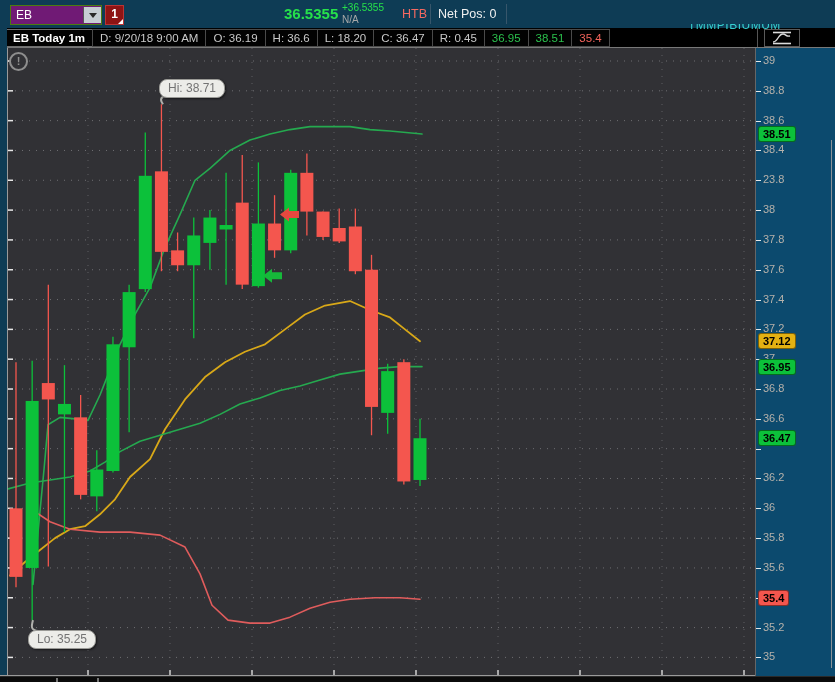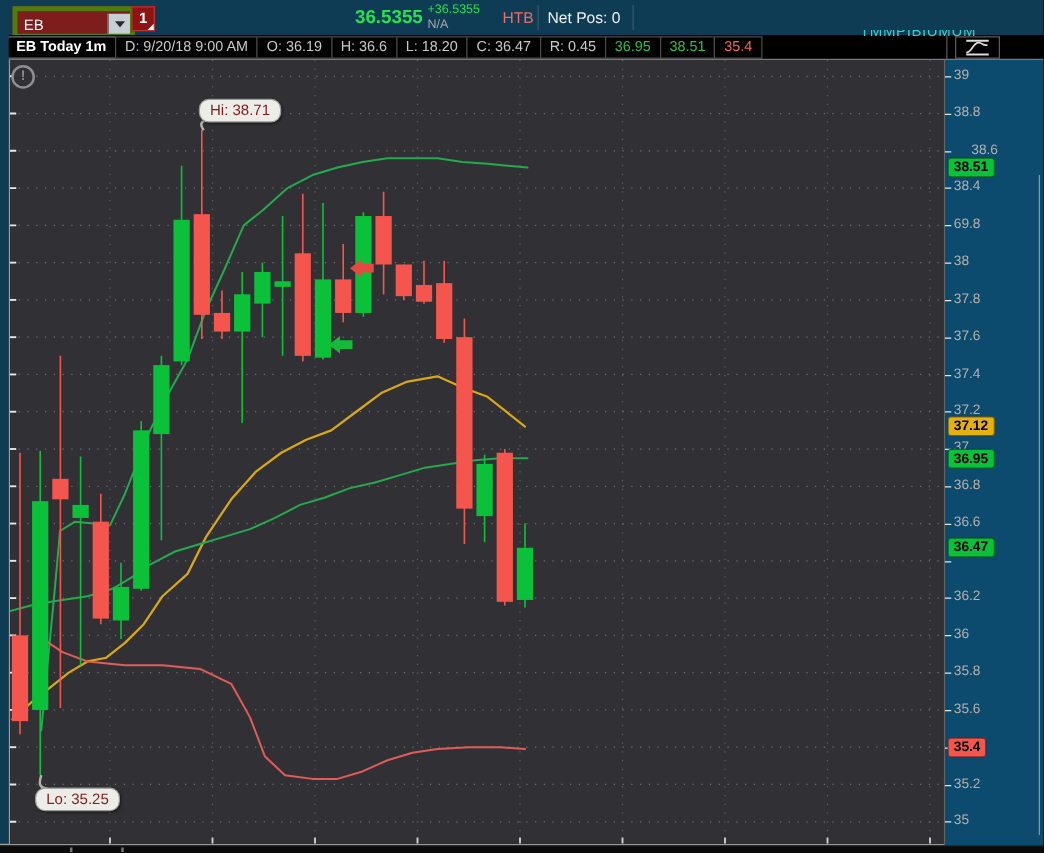--- a/index.html
+++ b/index.html
@@ -1,22 +1,22 @@
 <!DOCTYPE html>
 <html><head>
 <meta charset="utf-8">
 <style>
   html,body{margin:0;padding:0;background:#000;}
   .stage{position:relative;width:835px;height:682px;background:#000;overflow:hidden;
          font-family:"Liberation Sans",sans-serif;-webkit-font-smoothing:antialiased;}
   
   .titlebar{position:absolute;left:0;top:0;width:835px;height:28px;background:#0e3c55;
             display:flex;align-items:center;color:#e6e6e6;font-size:12px;}
-  .symbol-box{position:absolute;left:10px;top:5px;width:90px;height:18px;background:#7f1d1d;
-              border:4px solid #4d7c0f;display:flex;align-items:flex-end;}
+  .symbol-box{position:absolute;left:10px;top:5px;width:90px;height:18px;background:#701a75;
+              border:1px solid #4d7c0f;display:flex;align-items:center;}
   .symbol-box span.sym{flex:1;padding-left:5px;color:#fff;font-size:12px;}
   .dd-btn{width:17px;height:16px;background:#c7ced4;border-left:1px solid #555;
           display:flex;align-items:center;justify-content:center;cursor:pointer;}
   .dd-arrow{width:0;height:0;border-left:4px solid transparent;border-right:4px solid transparent;
             border-top:5px solid #2a2a2a;}
   .badge{position:absolute;left:105px;top:5px;width:17px;height:18px;background:#8e1414;
          border:1px solid #b33;color:#fff;font-weight:bold;font-size:12px;text-align:center;
          line-height:17px;}
   .badge .corner{position:absolute;right:0;bottom:0;width:0;height:0;
          border-left:5px solid transparent;border-bottom:5px solid #fff;}
@@ -46,21 +46,21 @@
   .hline{position:absolute;left:0;top:47px;width:835px;height:1px;background:#787878;}
   
   .left-strip{position:absolute;left:0;top:28px;width:7px;height:654px;background:#0e3c55;}
   .plot-border-left{position:absolute;left:7px;top:48px;width:1px;height:628px;background:#9a9a9a;}
   .plot-bottom{position:absolute;left:0;top:675px;width:756px;height:1px;background:#9a9a9a;}
   #chart{position:absolute;left:8px;top:48px;background:#313135;}
   .warn{position:absolute;left:9px;top:52px;width:15px;height:15px;border:2px solid #8e8e8e;
         border-radius:50%;background:#313135;color:#8e8e8e;font-size:11px;font-weight:bold;
         text-align:center;line-height:14px;cursor:pointer;}
   .bubble{position:absolute;height:15px;line-height:15px;padding:1px 8px;background:#ecece8;
-          border:1px solid #9a9a96;border-radius:8px;color:#7f1d1d;font-size:12px;white-space:nowrap;
+          border:1px solid #9a9a96;border-radius:8px;color:#737373;font-size:12px;white-space:nowrap;
           box-shadow:1px 1px 2px rgba(0,0,0,.5);}
   
   .axis{position:absolute;left:756px;top:48px;width:79px;height:628px;background:#0c4a6e;}
   .axis-border{position:absolute;left:755px;top:48px;width:1px;height:628px;background:#666;}
   .tick-dash{position:absolute;left:0;width:5px;height:1px;background:#e8e8e8;}
   .tick-label{position:absolute;left:7px;font-size:11px;color:#b6b1aa;}
   .tag{position:absolute;left:2px;height:14px;line-height:14px;padding:0 4px;border-radius:3px;
        font-size:11px;font-weight:bold;color:#000;border:1px solid rgba(0,0,0,.45);}
   .right-line{position:absolute;left:831px;top:140px;width:1px;height:528px;background:#a0a0a0;opacity:.85;}
   
@@ -251,25 +251,25 @@
   <div class="bubble" id="hi-bubble" style="left:159px;top:79px;">Hi: 38.71</div>
   <div class="bubble" id="lo-bubble" style="left:28px;top:630px;">Lo: 35.25</div>
 
   <div class="axis-border"></div>
   <div class="axis" id="axis">
       <div class="tick-dash" style="top: 13px;"></div>
       <div class="tick-label" style="top: 6px;">39</div>
       <div class="tick-dash" style="top: 42.82px;"></div>
       <div class="tick-label" style="top: 35.82px;">38.8</div>
       <div class="tick-dash" style="top: 72.64px;"></div>
-      <div class="tick-label" style="top: 65.64px; margin-left: 14px;">38.6</div>
+      <div class="tick-label" style="top: 65.64px;">38.6</div>
       <div class="tick-dash" style="top: 102.46px;"></div>
       <div class="tick-label" style="top: 95.46px;">38.4</div>
       <div class="tick-dash" style="top: 132.28px;"></div>
-      <div class="tick-label" style="top: 125.28px;">69.8</div>
+      <div class="tick-label" style="top: 125.28px;">23.8</div>
       <div class="tick-dash" style="top: 162.1px;"></div>
       <div class="tick-label" style="top: 155.1px;">38</div>
       <div class="tick-dash" style="top: 191.92px;"></div>
       <div class="tick-label" style="top: 184.92px;">37.8</div>
       <div class="tick-dash" style="top: 221.74px;"></div>
       <div class="tick-label" style="top: 214.74px;">37.6</div>
       <div class="tick-dash" style="top: 251.56px;"></div>
       <div class="tick-label" style="top: 244.56px;">37.4</div>
       <div class="tick-dash" style="top: 281.38px;"></div>
       <div class="tick-label" style="top: 274.38px;">37.2</div>

